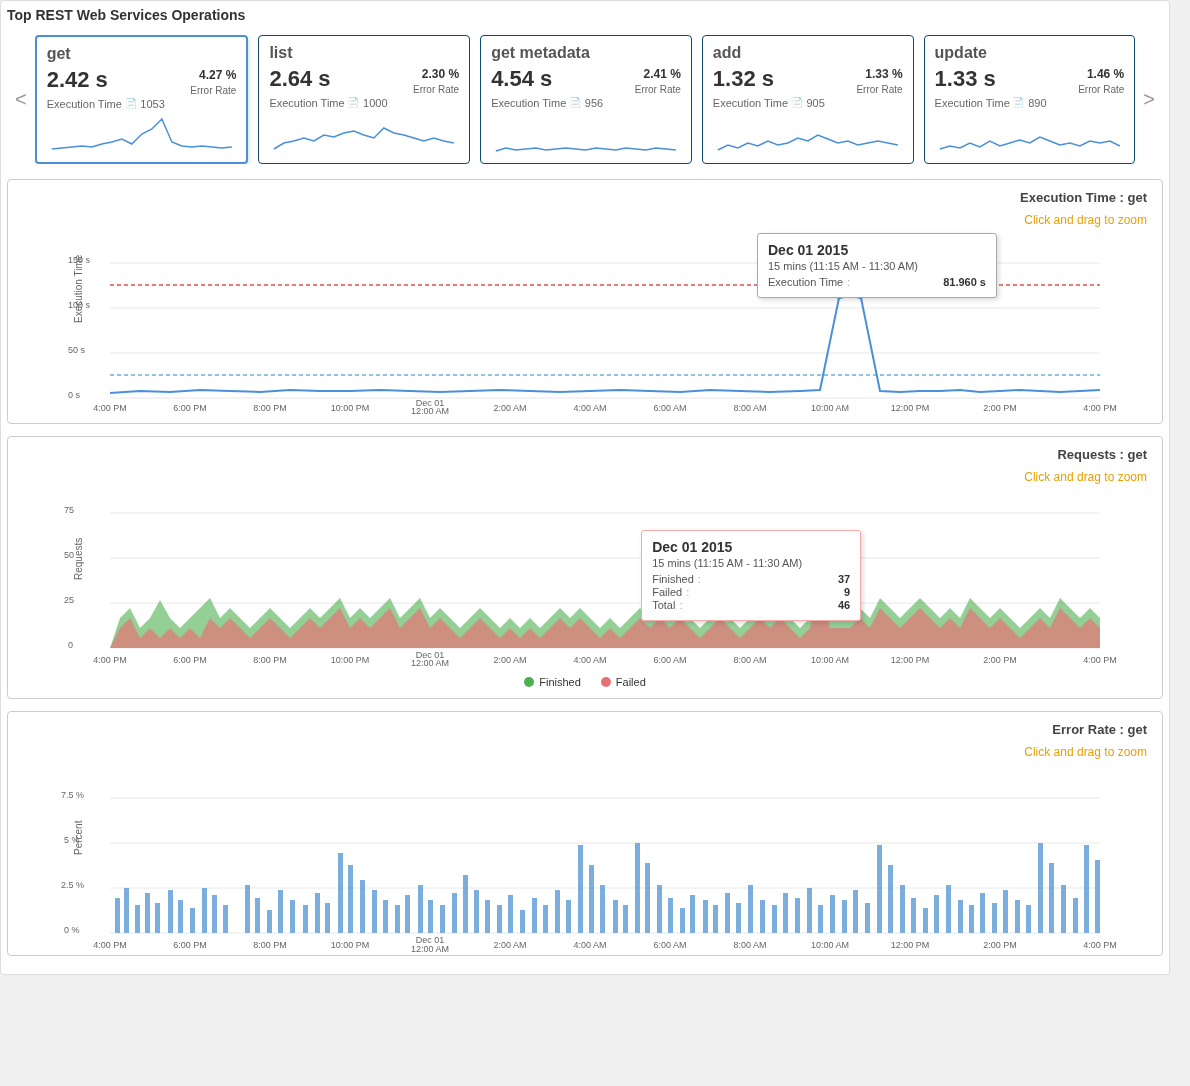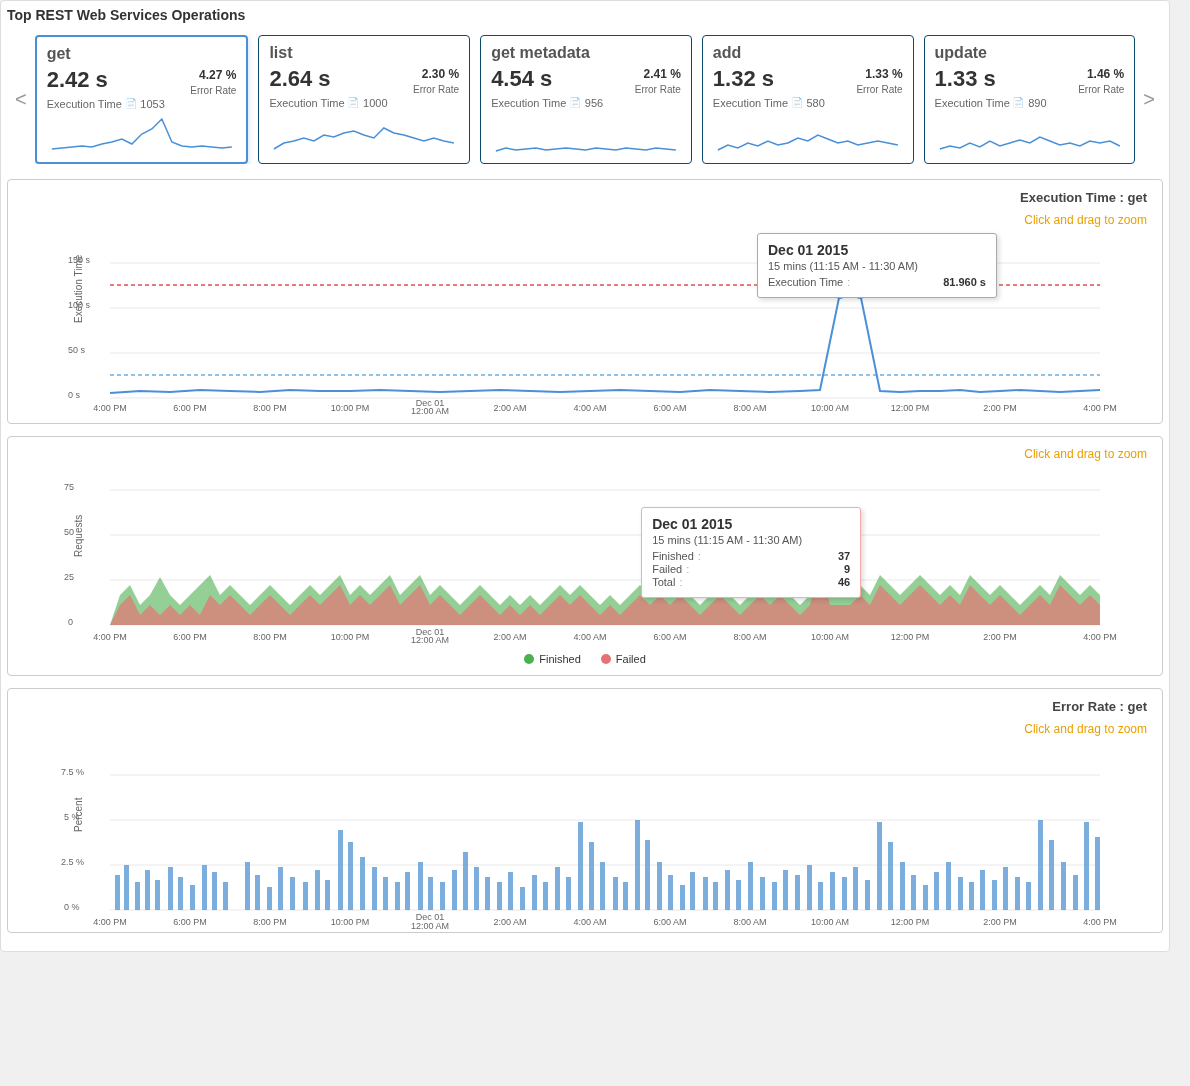--- a/index.html
+++ b/index.html
@@ -133,21 +133,21 @@
         <div class="card-metrics">
           <div class="card-exec">1.32 s</div>
           <div class="card-right">
             <div class="card-percent">1.33 %</div>
             <div>Error Rate</div>
           </div>
         </div>
         <div class="card-count">
           <span>Execution Time</span>
           <span class="doc-icon">📄</span>
-          <span>580</span>
+          <span>905</span>
         </div>
         <div class="card-chart">
           <svg width="100%" height="40" viewBox="0 0 180 40">
             <polyline points="0,37 10,32 20,35 30,30 40,33 50,28 60,32 70,30 80,25 90,28 100,22 110,26 120,30 130,28 140,32 150,30 160,28 170,30 180,32" fill="none" stroke="#4a90d9" stroke-width="1.5"></polyline>
           </svg>
         </div>
       </div>
 
       <div class="metric-card">
         <div class="card-title">update</div>
@@ -222,20 +222,21 @@
         <div class="tooltip-row">
           <span class="tooltip-label">Execution Time</span>
           <span class="tooltip-dots"> : </span>
           <span class="tooltip-value">81.960 s</span>
         </div>
       </div>
     </div>
   </div>
 
   <div class="chart-panel">
+    <div class="chart-title">Requests : get</div>
     <div class="requests-chart-wrapper">
       <div class="zoom-hint">Click and drag to zoom</div>
       <svg width="100%" height="190" viewBox="0 0 1050 190">
 
         <text x="8" y="178" class="axis-label">0</text>
         <text x="4" y="133" class="axis-label">25</text>
         <text x="4" y="88" class="axis-label">50</text>
         <text x="4" y="43" class="axis-label">75</text>
 
         <text transform="rotate(-90)" x="-110" y="22" class="axis-title">Requests</text>

